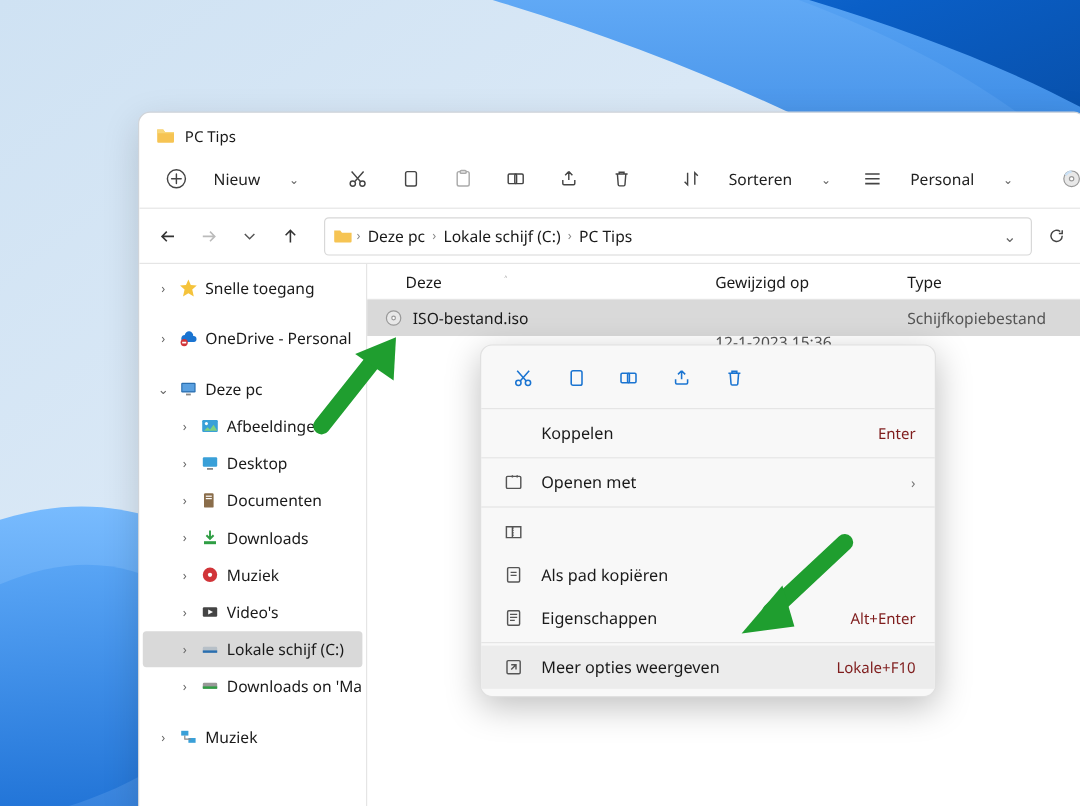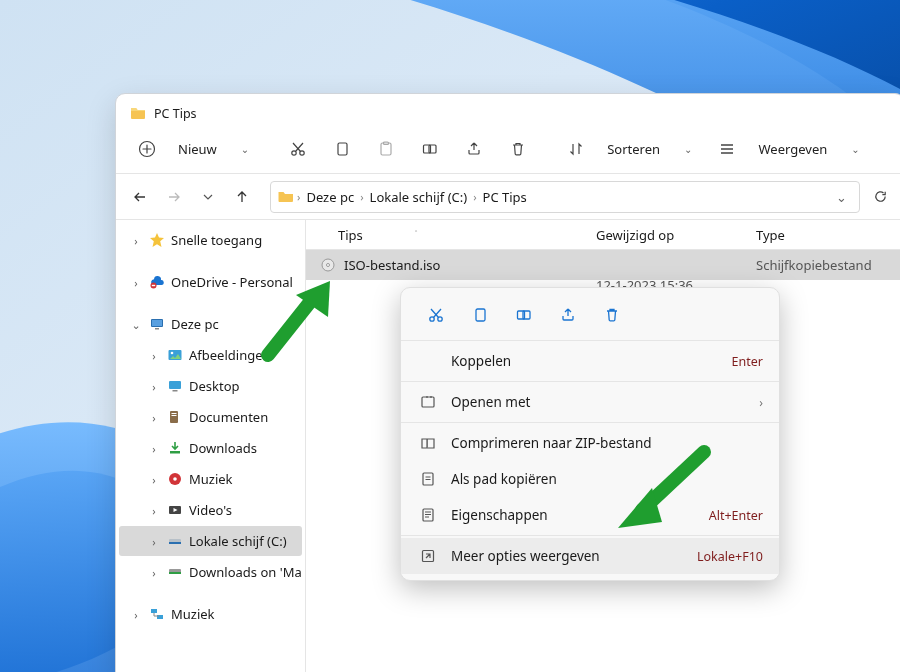--- a/index.html
+++ b/index.html
@@ -202,21 +202,21 @@
       </span>
       <span class="tlabel">Sorteren</span>
       <span class="chev">⌄</span>
     </div>
     <div class="tbtn">
       <span class="ico">
         <svg viewBox="0 0 18 18" stroke="#444" stroke-width="1.3" fill="none">
             <path d="M3 5h12M3 9h12M3 13h12"></path>
           </svg>
       </span>
-      <span class="tlabel">Weergeven</span>
+      <span class="tlabel">Personal</span>
       <span class="chev">⌄</span>
     </div>
 
     <div class="sep"></div>
 
     <div class="tbtn">
       <span class="ico">
         <svg viewBox="0 0 18 18">
             <circle cx="9" cy="9" r="6.5" fill="#e8e8e8" stroke="#999"></circle>
             <circle cx="9" cy="9" r="1.8" fill="#fff" stroke="#999"></circle>
@@ -398,21 +398,21 @@
               <path d="M5 7v3h5" stroke="#888" fill="none"></path>
             </svg>
           </span>
         <span class="lbl">Muziek</span>
       </div>
     </div>
 
     <div class="main">
       <div class="cols">
         <div class="col-name">
-            <span>Tips</span>
+            <span>Deze</span>
             <span class="sortcaret">˄</span>
           </div>
         <div class="col-mod"><span>Gewijzigd op</span></div>
         <div class="col-type"><span>Type</span></div>
       </div>
       <div class="row">
         <div class="rname cell">
           <span class="discicon">
             <svg viewBox="0 0 16 16">
                 <circle cx="8" cy="8" r="6" fill="#e8e8e8" stroke="#999"></circle>
@@ -477,21 +477,20 @@
     <span class="carrow">›</span>
   </div>
   <div class="ctxdiv"></div>
   <div class="ctxrow">
     <span class="ci">
         <svg viewBox="0 0 18 18" stroke="#555" stroke-width="1.2" fill="none">
           <path d="M3 5h12v9H3zM8 5v9"></path>
           <path d="M8 6h1M8 8h1M8 10h1M8 12h1"></path>
         </svg>
       </span>
-    <span class="cl">Comprimeren naar ZIP-bestand</span>
   </div>
   <div class="ctxrow">
     <span class="ci">
         <svg viewBox="0 0 18 18" stroke="#555" stroke-width="1.2" fill="none">
           <rect x="4" y="3" width="10" height="12" rx="1"></rect>
           <path d="M6.5 7h5M6.5 9.5h5"></path>
         </svg>
       </span>
     <span class="cl">Als pad kopiëren</span>
   </div>

